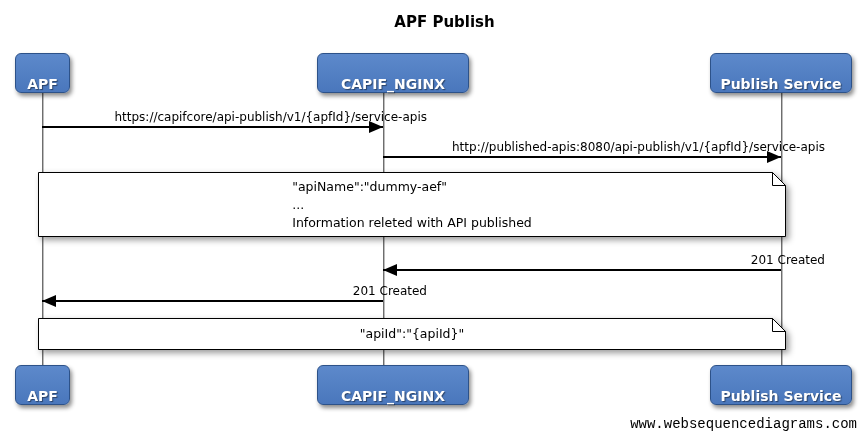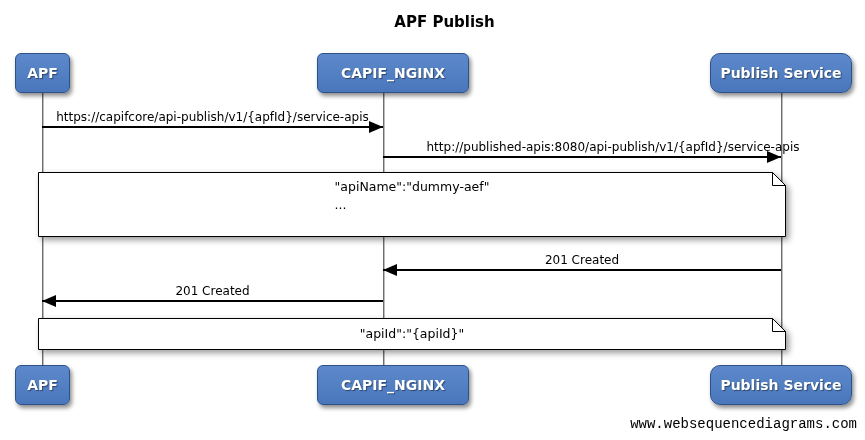--- a/index.html
+++ b/index.html
@@ -30,27 +30,27 @@
     height: 40px;
     background: linear-gradient(to bottom, #5d89cb, #4a77bc);
     border: 1px solid #2d5289;
     border-radius: 6px;
     box-shadow: 2px 3px 4px rgba(0,0,0,0.45);
     color: #ffffff;
     font-size: 14px;
     font-weight: bold;
     text-shadow: 1px 1px 1px rgba(0,0,0,0.45);
     display: flex;
-    align-items: center;
+    align-items: flex-end;
     justify-content: center;
     box-sizing: border-box;
   }
   .actor.apf            { left: 15px;  width: 55px; }
   .actor.capif          { left: 317px; width: 152px; }
-  .actor.publish        { left: 710px; width: 142px; border-radius: 10px; }
+  .actor.publish        { left: 710px; width: 142px; }
   .actor.top            { top: 53px; }
   .actor.bottom         { top: 365px; }
 
   .lifeline {
     position: absolute;
     top: 93px;
     height: 272px;
     width: 1px;
     background: #6e6e6e;
     border-right: 1px solid #bdbdbd;
@@ -69,24 +69,25 @@
     width: 0;
     height: 0;
     border-top: 6px solid transparent;
     border-bottom: 6px solid transparent;
   }
   .arrowhead.right { border-left: 14px solid #000; }
   .arrowhead.left  { border-right: 14px solid #000; }
 
   .msg-label {
     position: absolute;
-    text-align: center;
+    text-align: right;
     font-size: 12px;
     color: #000;
     white-space: nowrap;
+    padding-left: 44px;
   }
 
   .note {
     position: absolute;
     left: 38px;
     width: 748px;
   }
   .note svg { display: block; filter: drop-shadow(3px 3px 3px rgba(0,0,0,0.4)); }
   .note-text {
     position: absolute;
@@ -128,33 +129,34 @@
     <span>CAPIF_NGINX</span>
   </div>
   <div class="actor publish top">
     <span>Publish Service</span>
   </div>
 
   <div class="msg-label" style="left:42px; width:341px; top:110px;">https://capifcore/api-publish/v1/{apfId}/service-apis</div>
   <div class="msg-line" style="left:42px; width:341px; top:126px;"></div>
   <div class="arrowhead right" style="left:369px; top:121px;"></div>
 
-  <div class="msg-label" style="left:383px; width:398px; top:140px;margin-left:31px;">http://published-apis:8080/api-publish/v1/{apfId}/service-apis</div>
+  <div class="msg-label" style="left:383px; width:398px; top:140px;">http://published-apis:8080/api-publish/v1/{apfId}/service-apis</div>
   <div class="msg-line" style="left:383px; width:398px; top:156px;"></div>
   <div class="arrowhead right" style="left:767px; top:151px;"></div>
 
   <div class="note" style="top:172px;">
     <svg width="748" height="65" viewBox="0 0 748 65">
       <path d="M0.5,0.5 H734.5 L747.5,13.5 V64.5 H0.5 Z" fill="#ffffff" stroke="#000000" stroke-width="1"></path>
       <path d="M734.5,0.5 V13.5 H747.5 Z" fill="#ffffff" stroke="#000000" stroke-width="1"></path>
     </svg>
     <div class="note-text" style="top:6px;">
       <div class="block">
         <div>"apiName":"dummy-aef"</div>
         <div>...</div>
+        <div>Information releted with API published</div>
       </div>
     </div>
   </div>
 
   <div class="msg-label" style="left:383px; width:398px; top:253px;">201 Created</div>
   <div class="msg-line" style="left:383px; width:398px; top:269px;"></div>
   <div class="arrowhead left" style="left:383px; top:264px;"></div>
 
   <div class="msg-label" style="left:42px; width:341px; top:284px;">201 Created</div>
   <div class="msg-line" style="left:42px; width:341px; top:300px;"></div>

